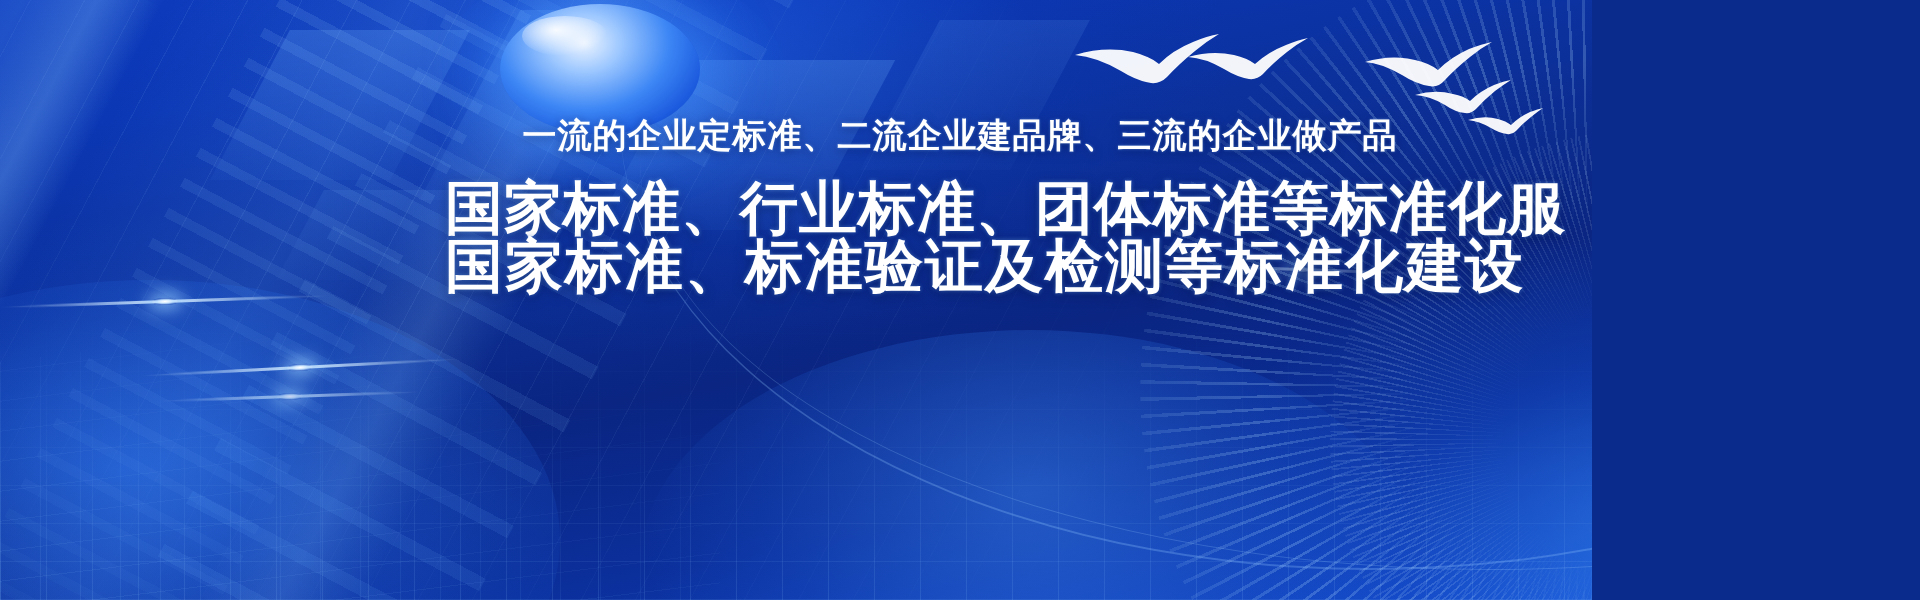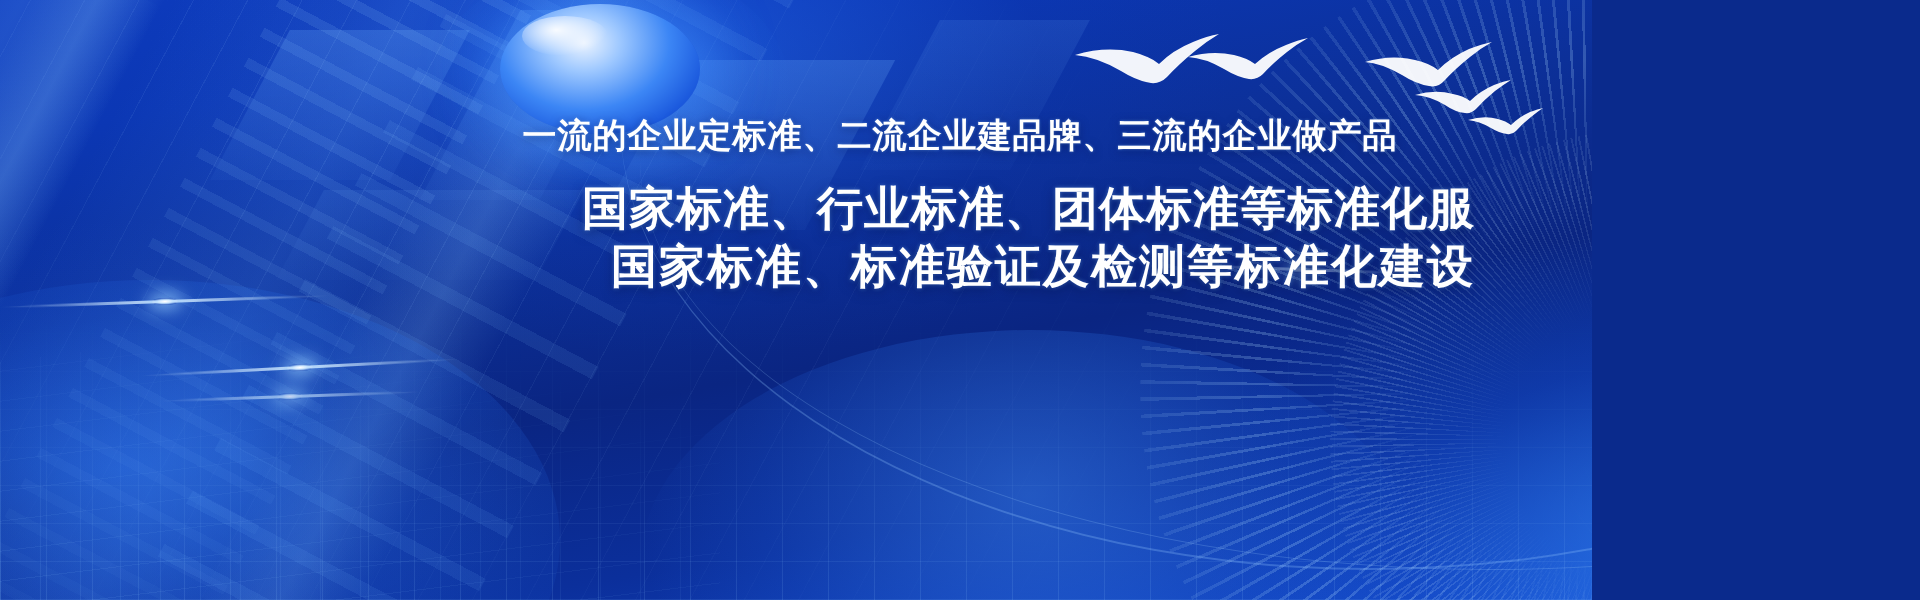--- a/index.html
+++ b/index.html
@@ -157,21 +157,21 @@
   .text-wrap{position:absolute;left:0;top:0;width:1920px;height:600px;
              display:flex;flex-direction:column;align-items:center;}
   .headline{
     margin-top:113px;
     font-size:34px;line-height:44px;font-weight:700;letter-spacing:1px;color:#ffffff;
     text-shadow:0 2px 10px rgba(0,20,80,.55), 0 0 3px rgba(120,180,255,.6);
     white-space:nowrap;
   }
   .body-copy{
     margin-top:22px;width:1030px;text-align:right;
-    font-size:46px;line-height:58px;font-weight:700;color:#ffffff;letter-spacing:1px;
+    font-size:58px;line-height:58px;font-weight:700;color:#ffffff;letter-spacing:1px;
     text-shadow:0 3px 12px rgba(0,18,70,.55), 0 0 4px rgba(120,180,255,.55);
   }
   .body-copy .ln{display:block;white-space:nowrap;}
   .ln.l4{letter-spacing:2px;}
 </style>
 </head>
 <body>
 
 <div id="banner">
 

